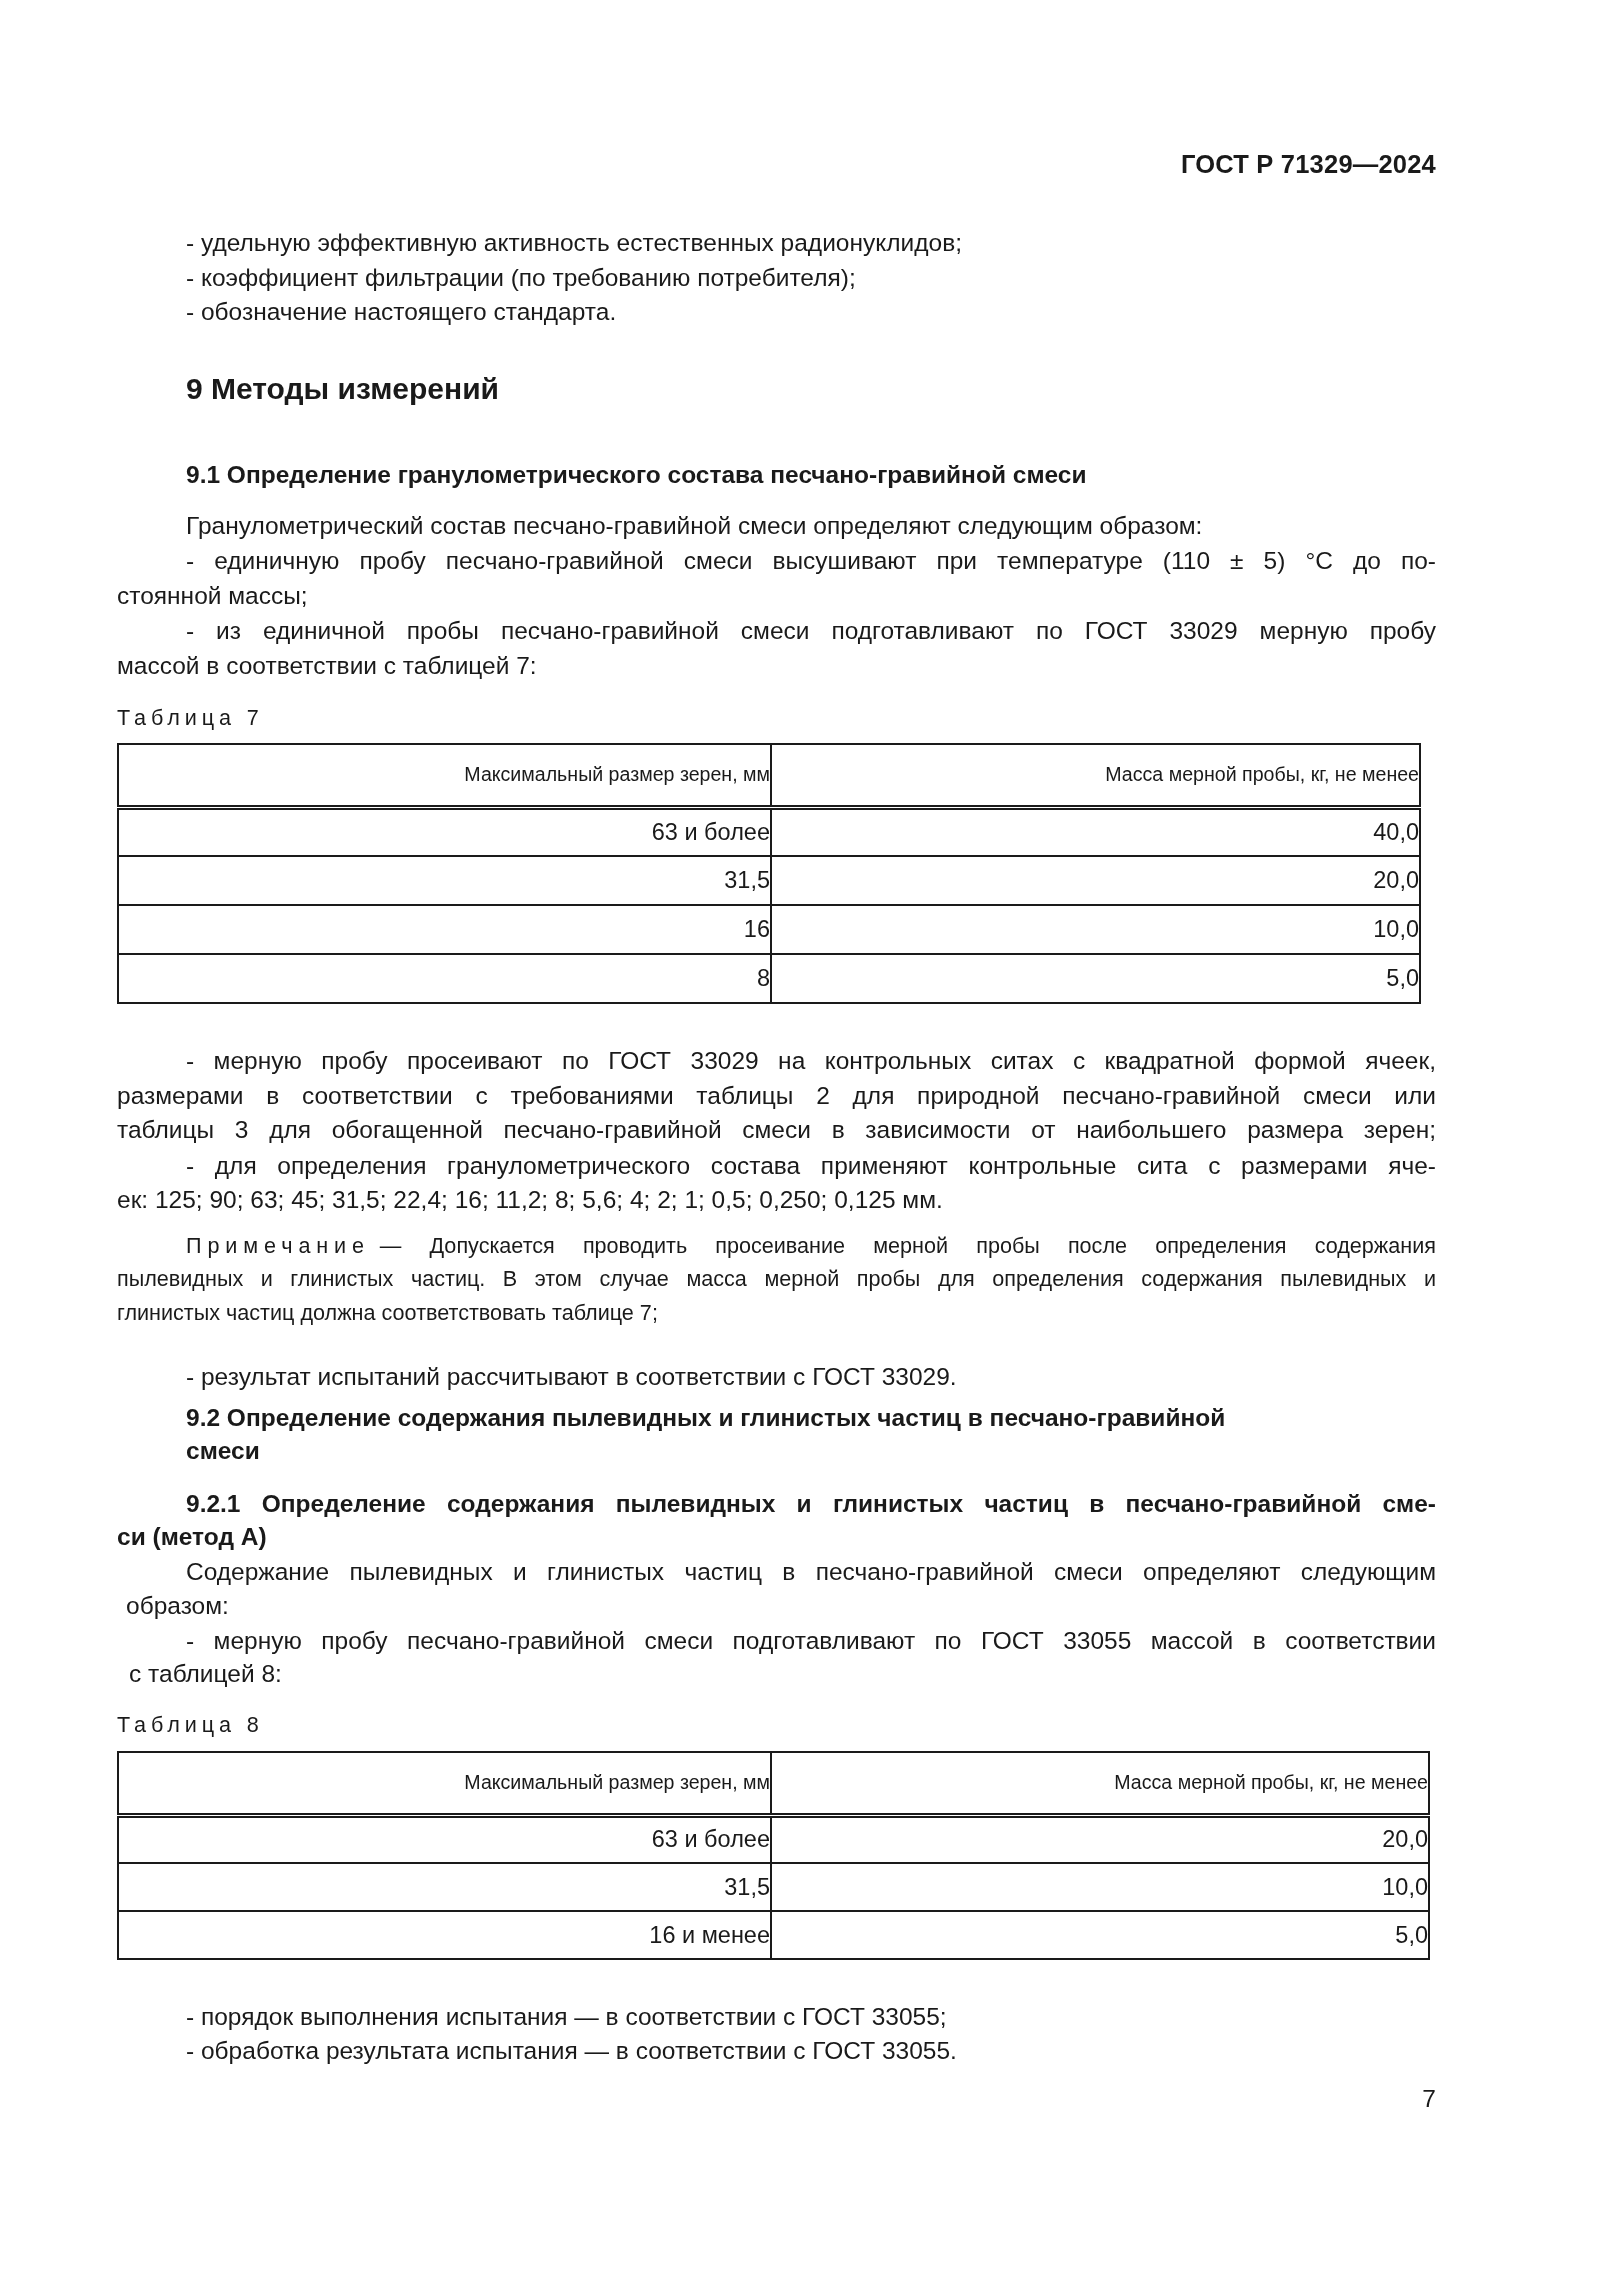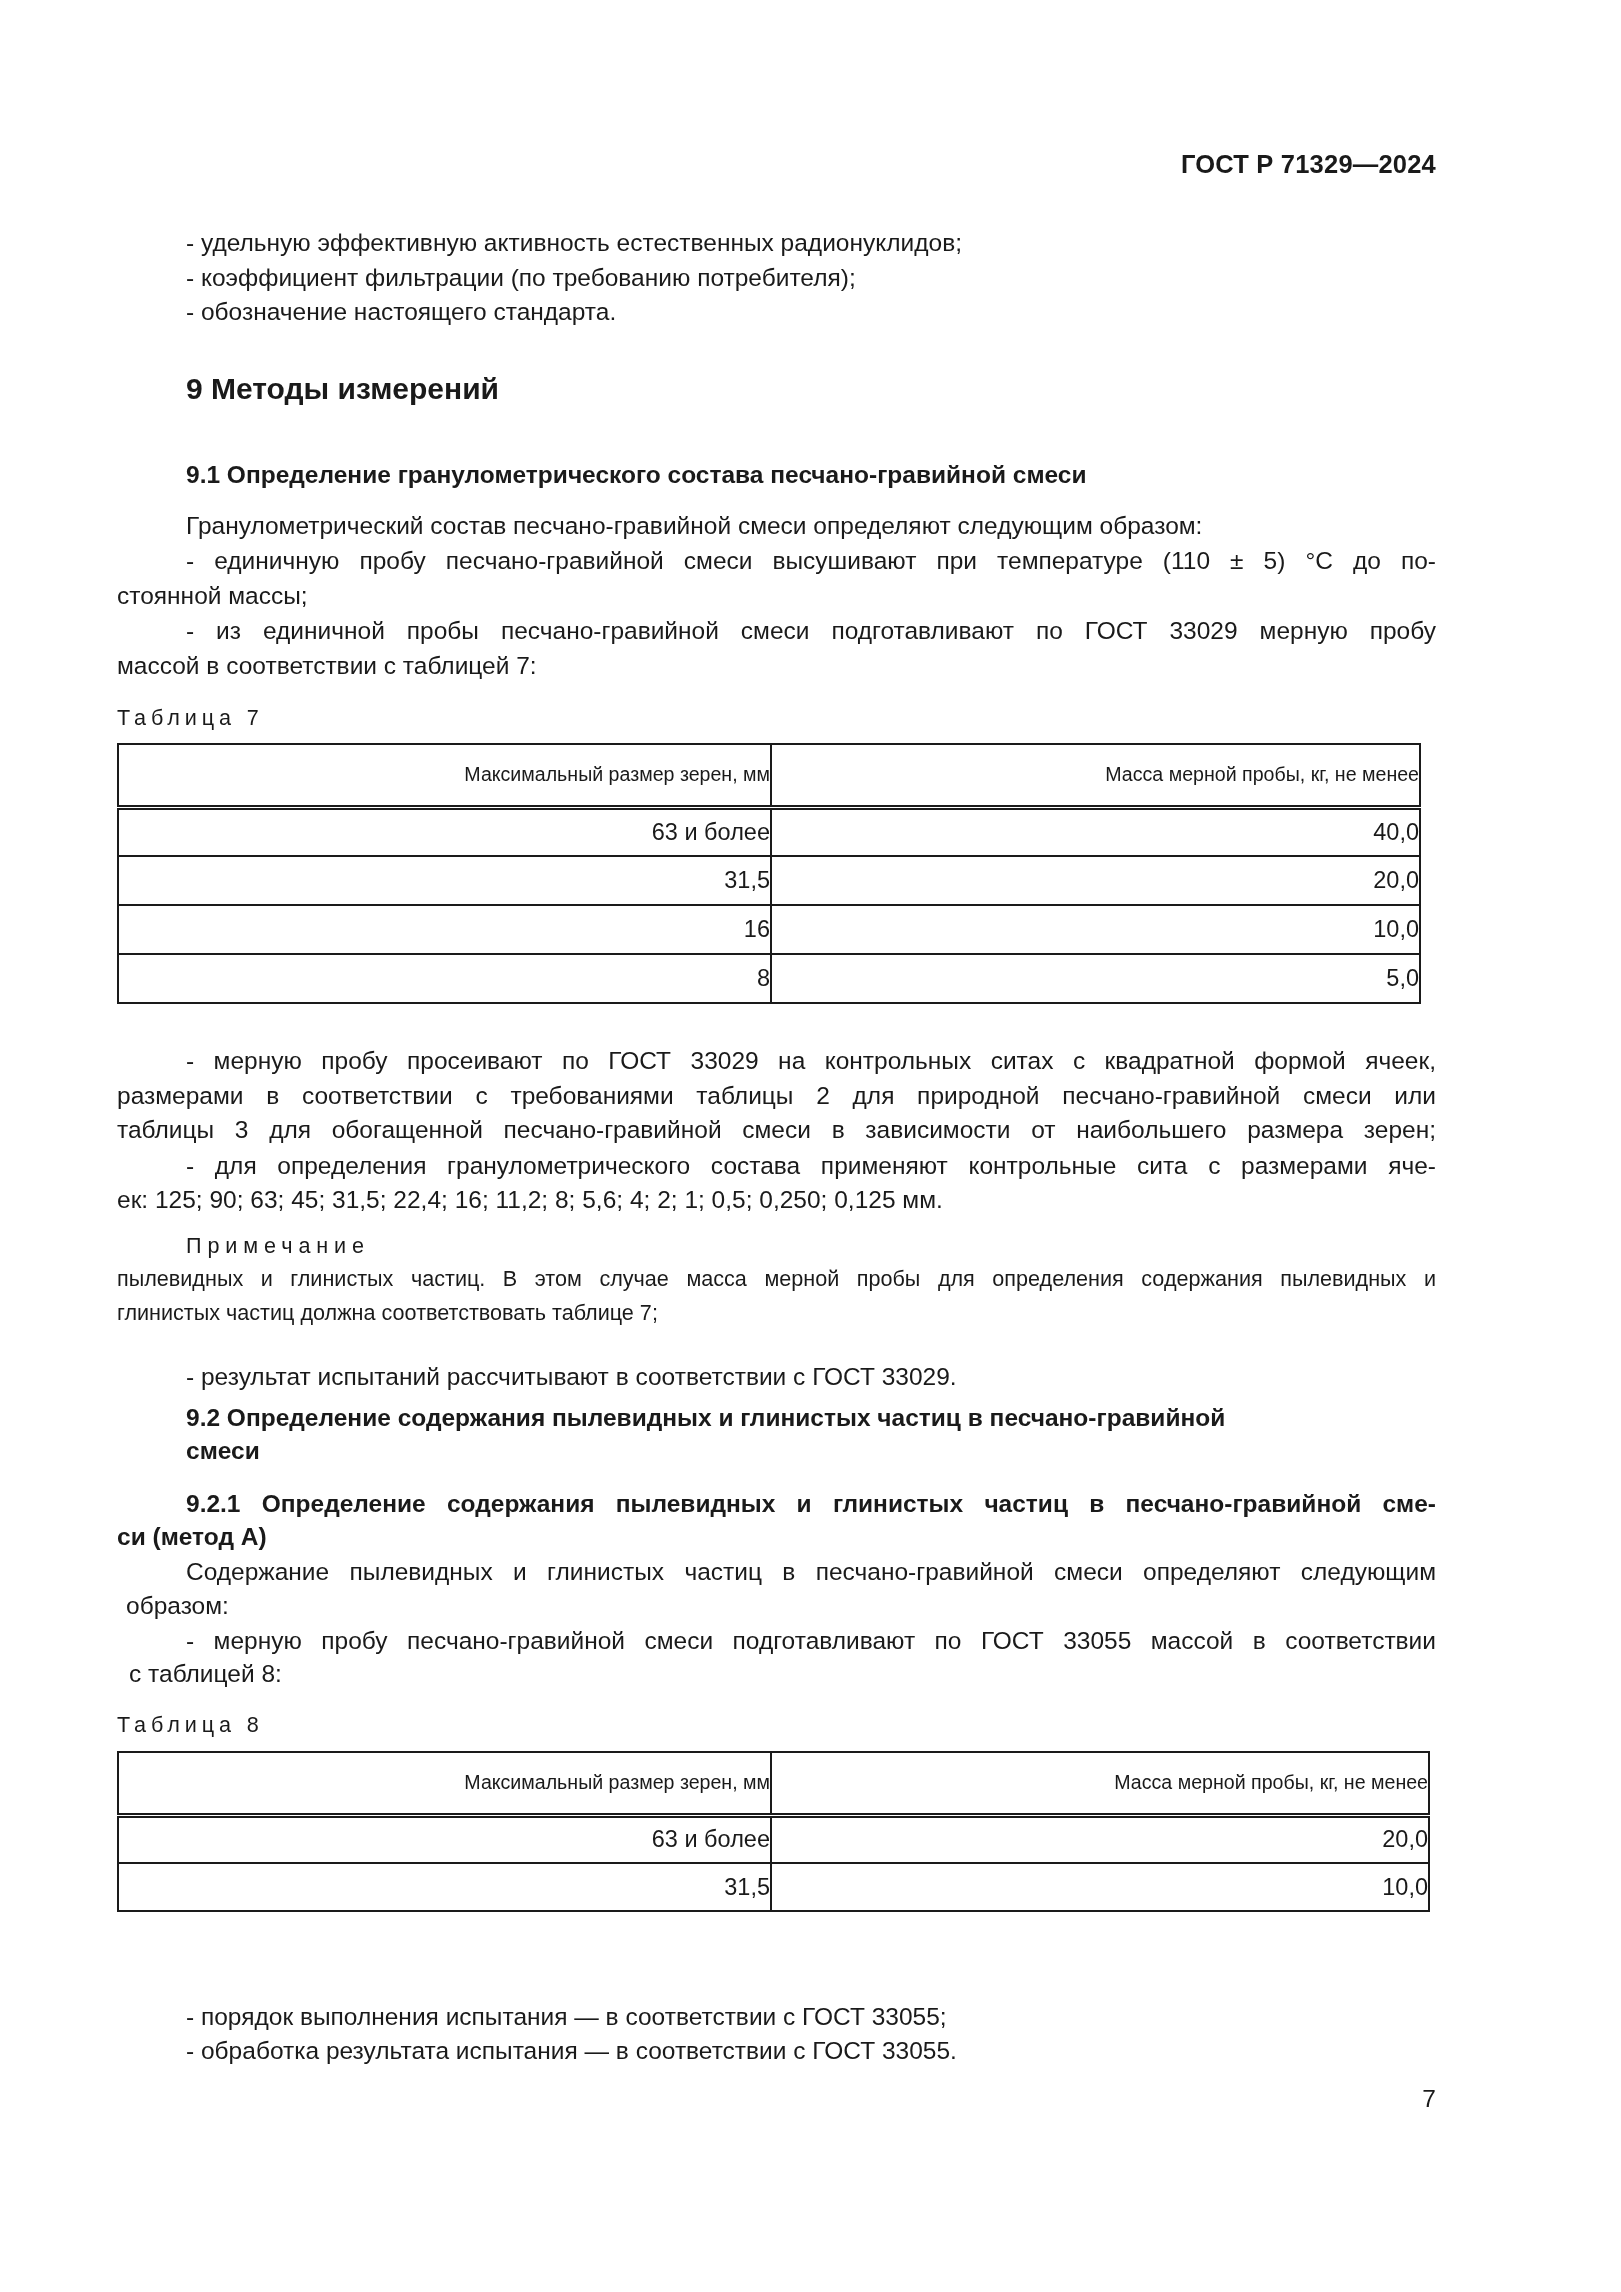--- a/index.html
+++ b/index.html
@@ -66,20 +66,21 @@
   </table>
 
 <div class="jt ind" style="top:1046px;">- мерную пробу просеивают по ГОСТ 33029 на контрольных ситах с квадратной формой ячеек,</div>
 <div class="jt" style="top:1081px;">размерами в соответствии с требованиями таблицы 2 для природной песчано-гравийной смеси или</div>
 <div class="jt" style="top:1115px;">таблицы 3 для обогащенной песчано-гравийной смеси в зависимости от наибольшего размера зерен;</div>
 <div class="jt ind" style="top:1151px;">- для определения гранулометрического состава применяют контрольные сита с размерами яче-</div>
 <div class="abs t" style="left:117px;top:1185px;">ек: 125; 90; 63; 45; 31,5; 22,4; 16; 11,2; 8; 5,6; 4; 2; 1; 0,5; 0,250; 0,125 мм.</div>
 
 <div class="abs note" style="left:186px;top:1232px;width:1250px;display:flex;justify-content:space-between;">
   <span class="sp">Примечание</span>
+  <span style="flex:1;margin-left:9.8px;text-align:justify;text-align-last:justify;">— Допускается проводить просеивание мерной пробы после определения содержания</span>
 </div>
 <div class="abs note" style="left:117px;top:1265px;width:1319px;text-align:justify;text-align-last:justify;">пылевидных и глинистых частиц. В этом случае масса мерной пробы для определения содержания пылевидных и</div>
 <div class="abs note" style="left:117px;top:1299px;">глинистых частиц должна соответствовать таблице 7;</div>
 
 <div class="abs t" style="left:186px;top:1350px;margin-top:12px;">-  результат испытаний рассчитывают в соответствии с ГОСТ 33029.</div>
 
 <div class="abs h2" style="left:186px;top:1403px;">9.2  Определение содержания пылевидных и глинистых частиц в песчано-гравийной</div>
 <div class="abs h2" style="left:186px;top:1436px;">смеси</div>
 
 <div class="abs h2" style="left:186px;top:1489px;width:1250px;text-align:justify;text-align-last:justify;">9.2.1  Определение содержания пылевидных и глинистых частиц в песчано-гравийной сме-</div>
@@ -98,20 +99,24 @@
     <td>Масса мерной пробы, кг, не менее</td>
   </tr>
   <tr style="height:48px;">
     <td>63 и более</td>
     <td>20,0</td>
   </tr>
   <tr style="height:48px;">
     <td>31,5</td>
     <td>10,0</td>
   </tr>
+  <tr style="height:48px;">
+    <td>16 и менее</td>
+    <td>5,0</td>
+  </tr>
 </tbody>
   </table>
 
 <div class="abs t" style="left:186px;top:2002px;">-  порядок выполнения испытания — в соответствии с ГОСТ 33055;</div>
 <div class="abs t" style="left:186px;top:2036px;">-  обработка результата испытания — в соответствии с ГОСТ 33055.</div>
 
 <div class="pn">7</div>
 
 
 </body></html>

